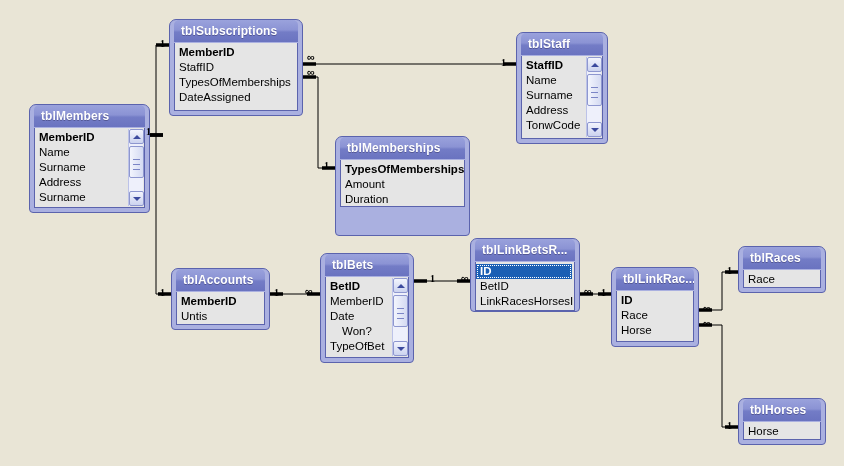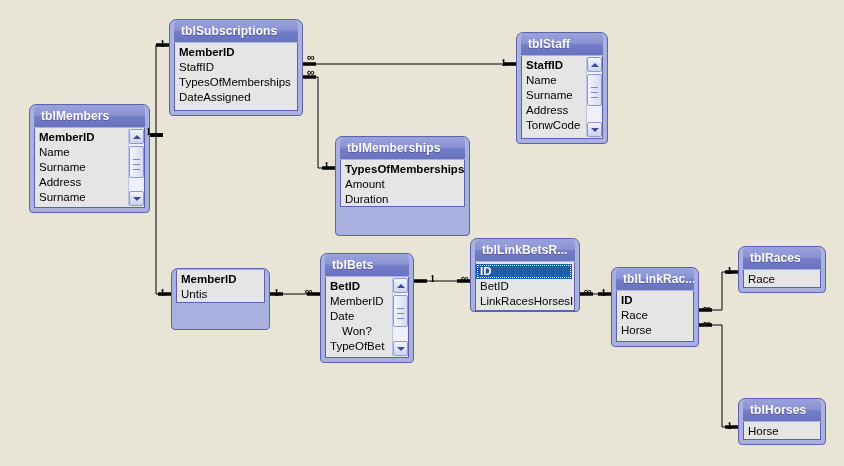--- a/index.html
+++ b/index.html
@@ -207,20 +207,21 @@
       </div>
       <div class="tbl" style="left: 335px; top: 136px; width: 135px; height: 100px;">
         <div class="cap">tblMemberships</div>
         <div class="body" style="height: 47px;">
           <div class="fld pk">TypesOfMemberships</div>
           <div class="fld">Amount</div>
           <div class="fld">Duration</div>
         </div>
       </div>
       <div class="tbl" style="left: 171px; top: 268px; width: 99px; height: 62px;">
+        <div class="cap">tblAccounts</div>
         <div class="body" style="height: 33px;">
           <div class="fld pk">MemberID</div>
           <div class="fld">Untis</div>
         </div>
       </div>
       <div class="tbl" style="left: 320px; top: 253px; width: 94px; height: 110px;">
         <div class="cap">tblBets</div>
         <div class="body" style="height: 81px;">
           <div class="fld pk" style="padding-right: 18px;">BetID</div>
           <div class="fld" style="padding-right: 18px;">MemberID</div>

